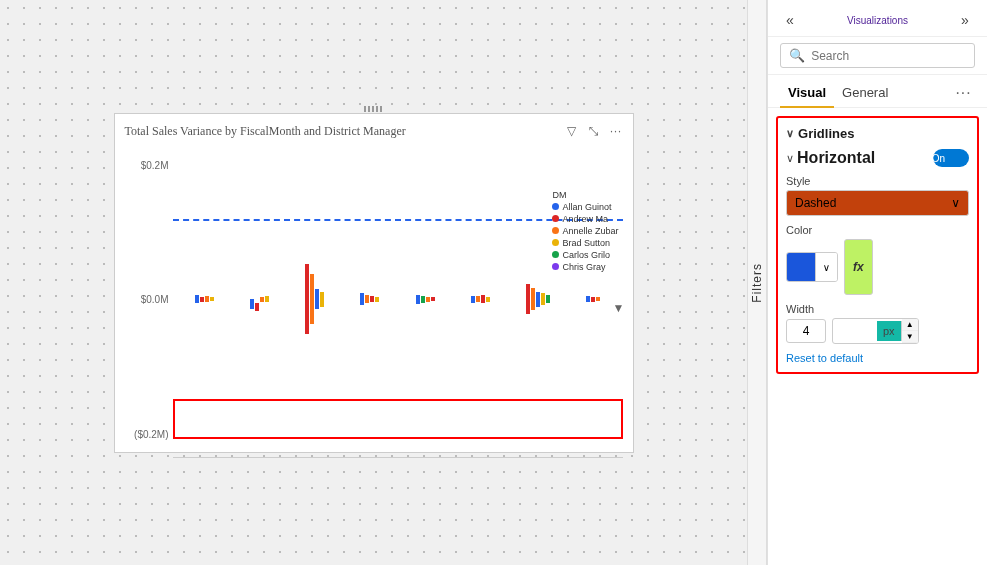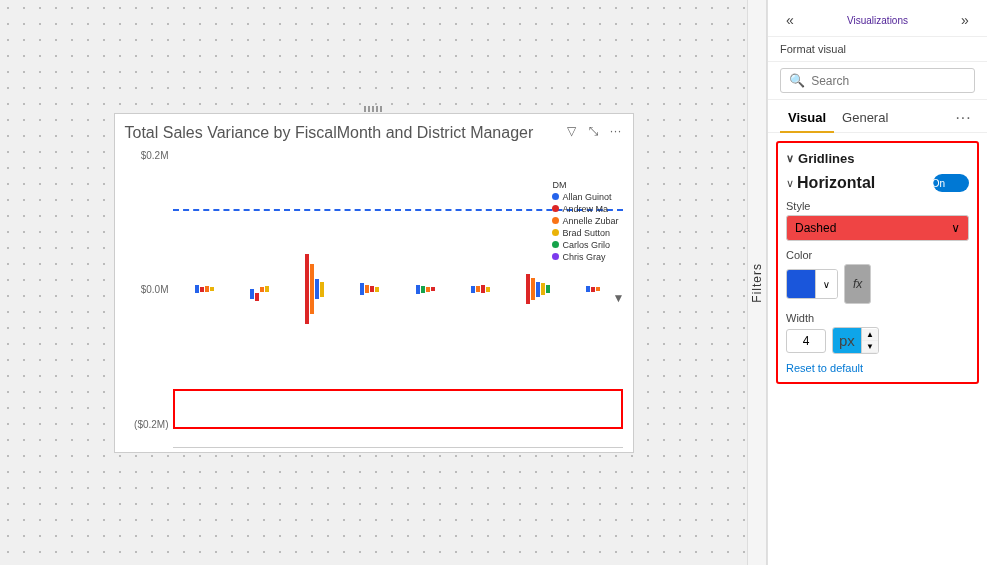--- a/index.html
+++ b/index.html
@@ -18,23 +18,24 @@
     .chart-container {
       width: 520px;
       height: 340px;
       background: white;
       border: 1px solid #ccc;
       position: relative;
       padding: 10px;
     }
 
     .chart-title {
-      font-size: 16px;
+      font-size: 12px;
       color: #555;
-      margin-bottom: 8px;
+      margin-bottom: 21px;
+      font-family: Liberation Serif, serif;
     }
 
     .chart-area {
       display: flex;
       width: 100%;
       height: calc(100% - 20px);
     }
 
     .chart-yaxis {
       width: 48px;
@@ -388,21 +389,21 @@
     }
 
     .prop-dropdown {
       display: flex;
       align-items: center;
       justify-content: space-between;
       border: 1px solid #ccc;
       border-radius: 3px;
       padding: 5px 8px;
       font-size: 12px;
-      background: #ef4444;
+      background: #c2410c;
       cursor: pointer;
     }
 
     .prop-color-row {
       display: flex;
       align-items: center;
       gap: 6px;
     }
 
     .color-swatch-btn {
@@ -428,26 +429,27 @@
       align-items: center;
       justify-content: center;
       background: white;
       border-left: 1px solid #ccc;
       font-size: 10px;
     }
 
     .fx-btn {
       border: 1px solid #ccc;
       border-radius: 3px;
-      padding: 12px 8px;
+      padding: 20px 8px;
       font-size: 12px;
       cursor: pointer;
       font-style: italic;
-      background: #a3a3a3;
+      background: #bef264;
       color: #333;
+      font-weight: bold;
     }
 
     .width-row {
       display: flex;
       align-items: center;
       gap: 6px;
     }
 
     .width-input {
       width: 40px;
@@ -461,24 +463,25 @@
     .px-spinner {
       display: flex;
       align-items: center;
       border: 1px solid #ccc;
       border-radius: 3px;
       overflow: hidden;
     }
 
     .px-label-box {
       padding: 4px 6px;
-      font-size: 15px;
+      font-size: 11px;
       color: #444;
-      background: #0ea5e9;
+      background: #14b8a6;
       border-right: 1px solid #ccc;
+      margin-left: 44px;
     }
 
     .spinner-btns {
       display: flex;
       flex-direction: column;
     }
 
     .spinner-btn {
       width: 16px;
       height: 12px;
@@ -669,23 +672,20 @@
 </div>
 
 <div class="viz-panel">
 
   <div class="viz-header">
     <span class="nav-btn">«</span>
     <span class="viz-title">Visualizations</span>
     <span class="nav-btn">»</span>
   </div>
 
-  <div class="format-icons-row">
-    <span class="format-label">Format visual</span>
-  </div>
 
   <div class="search-container">
     <div class="search-box">
       <span class="search-icon-span">🔍</span>
       <input type="text" placeholder="Search" style="">
     </div>
   </div>
 
   <div class="tabs-row">
     <div class="tab-item active">Visual</div>

